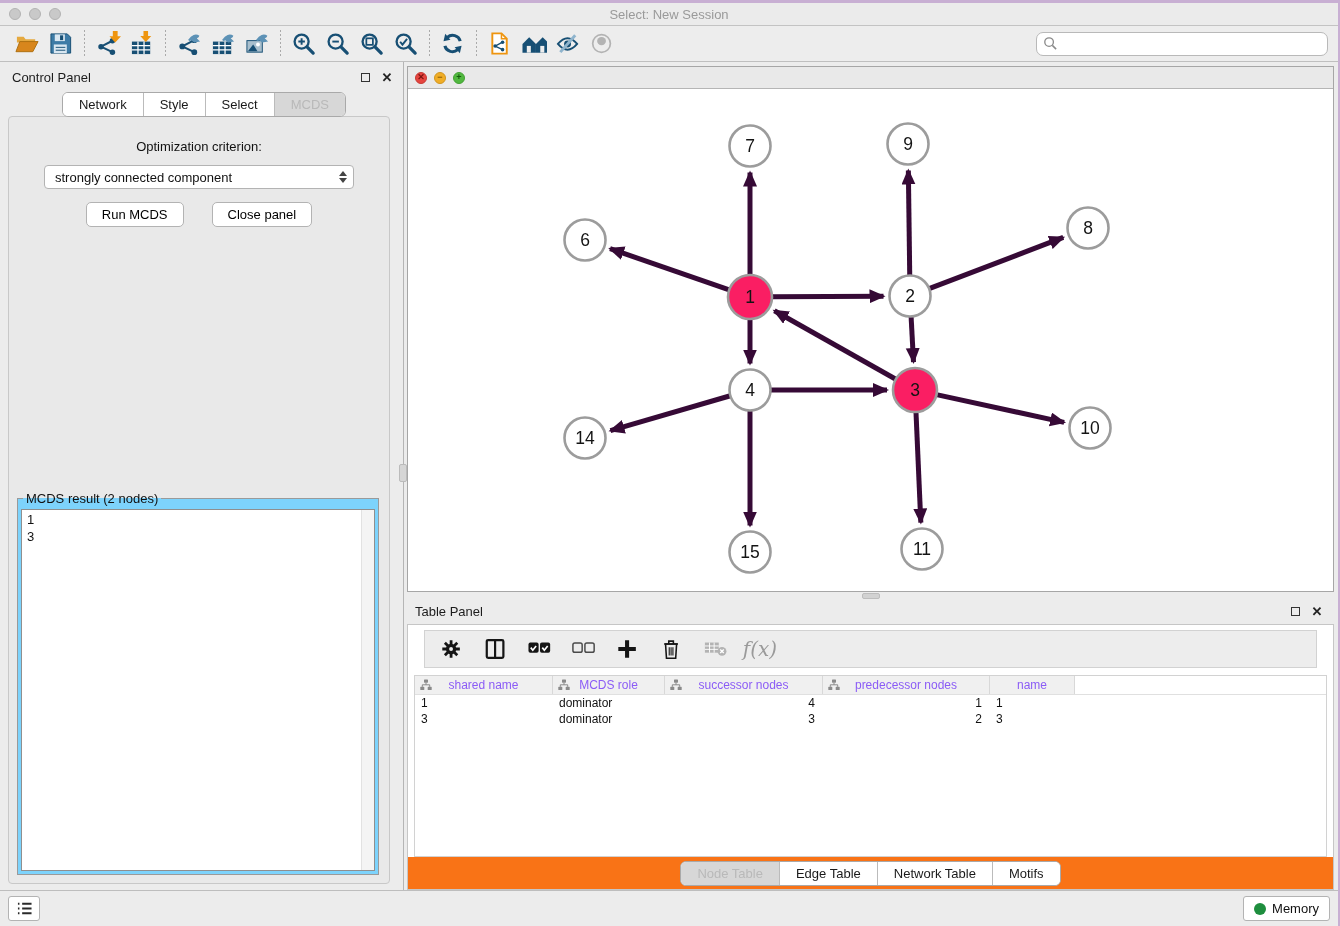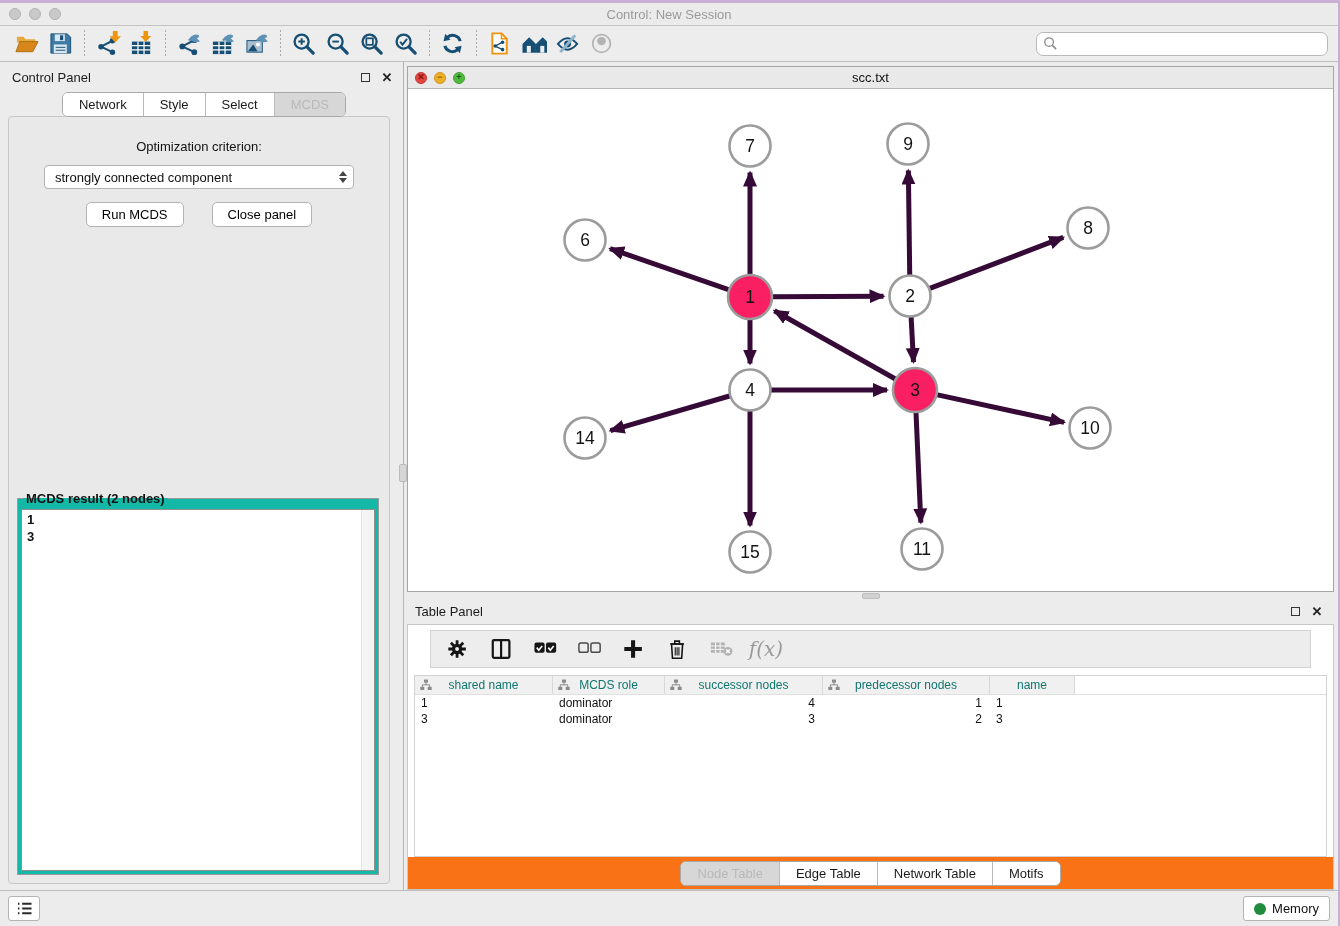--- a/index.html
+++ b/index.html
@@ -58,21 +58,21 @@
               border-radius:4px; display:flex; align-items:center; padding:0 6px 0 10px; font-size:13px; }
   .dd-arrows { margin-left:auto; display:flex; flex-direction:column; gap:2px; align-items:center; }
   .dd-arrows i { width:0; height:0; border-left:4px solid transparent; border-right:4px solid transparent; }
   .dd-up { border-bottom:5px solid #444; }
   .dd-dn { border-top:5px solid #444; }
   .btnrow { display:flex; justify-content:center; gap:28px; margin-top:13px; }
   .pbtn { background:#fff; border:1px solid #b3b3b3; border-radius:5px; padding:4px 15px;
           font-size:13px; font-family:inherit; }
 
   .result-fieldset { position:absolute; left:8px; right:10px; top:374px; bottom:8px;
-                     border:1px solid #9a9a9a; padding:3px; background:#14b8a6;font-weight:bold; }
+                     border:1px solid #9a9a9a; padding:3px; background:#7dd3fc; }
   .result-fieldset legend { font-size:13px; padding:0 3px; margin-left:2px; }
   .result-box { position:relative; width:100%; height:100%; background:#fff; border:1px solid #8f8f8f; overflow:hidden; }
   .result-lines { padding:1px 5px; font-size:13px; line-height:17px; }
   .result-scroll { position:absolute; right:0; top:0; bottom:0; width:13px; background:#f4f4f4; border-left:1px solid #e2e2e2; }
 
   
   .rcol { flex:1; display:flex; flex-direction:column; padding:4px 4px 0 3px; }
   .netwin { height:526px; border:1px solid #a6a6a6; background:#fff; display:flex; flex-direction:column; }
   .net-titlebar { height:22px; background:#e9e9e9; border-bottom:1px solid #b5b5b5; position:relative;
                   display:flex; align-items:center; }
@@ -84,29 +84,29 @@
   .net-title { position:absolute; left:0; right:0; text-align:center; font-size:13px; color:#111; }
   .net-canvas { flex:1; position:relative; background:#fff; }
   .net-canvas svg { position:absolute; inset:0; }
 
   .hdivider { height:8px; position:relative; }
   .hhandle { position:absolute; left:50%; top:1px; transform:translateX(-50%);
              width:18px; height:6px; background:#d2d2d2; border:1px solid #bdbdbd; border-radius:2px; }
 
   .tpanel { flex:1; display:flex; flex-direction:column; }
   .tp-body { flex:1; border:1px solid #c6c6c6; background:#fff; display:flex; flex-direction:column; margin-top:2px; }
-  .tp-toolbar { margin:5px 22px; height:38px; border:1px solid #d2d2d2; background:#ededed;
+  .tp-toolbar { margin:5px 16px; height:38px; border:1px solid #d2d2d2; background:#ededed;
                 display:flex; align-items:center; gap:10px; padding:0 10px; flex:none; }
   .tp-btn { width:34px; height:32px; display:flex; align-items:center; justify-content:center; background:none; border:none; }
   .tp-btn svg { width:24px; height:24px; }
   .fx { font:italic 20px "DejaVu Serif", serif; color:#9a9a9a; }
   .tp-tablebox { margin:2px 6px 0; border:1px solid #d2d2d2; flex:1; background:#fff; overflow:hidden; }
   .thead { display:flex; height:19px; border-bottom:1px solid #e0e0e0; }
   .th { background:#f0f0f0; border-right:1px solid #d8d8d8; position:relative; display:flex;
-        align-items:center; justify-content:center; font-size:12px; color:#0f766e; flex:none; }
+        align-items:center; justify-content:center; font-size:12px; color:#8b5cf6; flex:none; }
   .th .hicon { position:absolute; left:5px; top:3px; width:12px; height:12px; }
   .trow { display:flex; height:16px; font-size:12px; }
   .td { flex:none; padding:0 8px 0 6px; line-height:16px; overflow:hidden; white-space:nowrap; }
   .tp-tabs { height:32px; display:flex; align-items:center; justify-content:center; flex:none; background:#f97316; }
 
   
   .statusbar { height:36px; border-top:1px solid #bdbdbd; background:#ececec;
                display:flex; align-items:center; justify-content:space-between; padding:0 8px; }
   .sb-btn { width:32px; height:25px; background:#fff; border:1px solid #b3b3b3; border-radius:3px;
             display:flex; align-items:center; justify-content:center; }
@@ -116,21 +116,21 @@
 </style>
 </head>
 <body>
 
 <div class="titlebar">
   <div class="lights">
     <span class="light"></span>
     <span class="light"></span>
     <span class="light"></span>
   </div>
-  <div class="tb-title">Control: New Session</div>
+  <div class="tb-title">Select: New Session</div>
 </div>
 
 <div class="toolbar">
   <div id="main-toolbar-icons" style="display:flex;align-items:center;">
       <button class="tb-btn">
         <svg viewBox="0 0 26 24">
           <path fill="#e5a93f" d="M2 5h7l2 2.5h10V11H2z"></path>
           <path fill="#d8861c" stroke="#ad6f10" d="M1 20.5L5 10h19l-5.5 10.5z"></path>
         </svg>
       </button>
@@ -337,21 +337,20 @@
       </fieldset>
     </div>
   </div>
 
   <div class="rcol">
     <div class="netwin">
       <div class="net-titlebar">
         <span class="tl tl-close">✕</span>
         <span class="tl tl-min">−</span>
         <span class="tl tl-max">+</span>
-        <span class="net-title">scc.txt</span>
       </div>
       <div class="net-canvas">
         <svg id="graph-svg" width="925" height="500">
             <defs>
               <marker id="arrow" markerUnits="userSpaceOnUse" markerWidth="18" markerHeight="16" refX="14" refY="7" orient="auto">
                 <path d="M0 0L16 7L0 14Z" fill="#360a36"></path>
               </marker>
             </defs>
             <line x1="342" y1="186" x2="342" y2="83.5" stroke="#360a36" stroke-width="5" marker-end="url(#arrow)"></line>
             <line x1="321.2058154797033" y1="200.81655443844295" x2="202.04754044490284" y2="159.65278669914824" stroke="#360a36" stroke-width="5" marker-end="url(#arrow)"></line>

